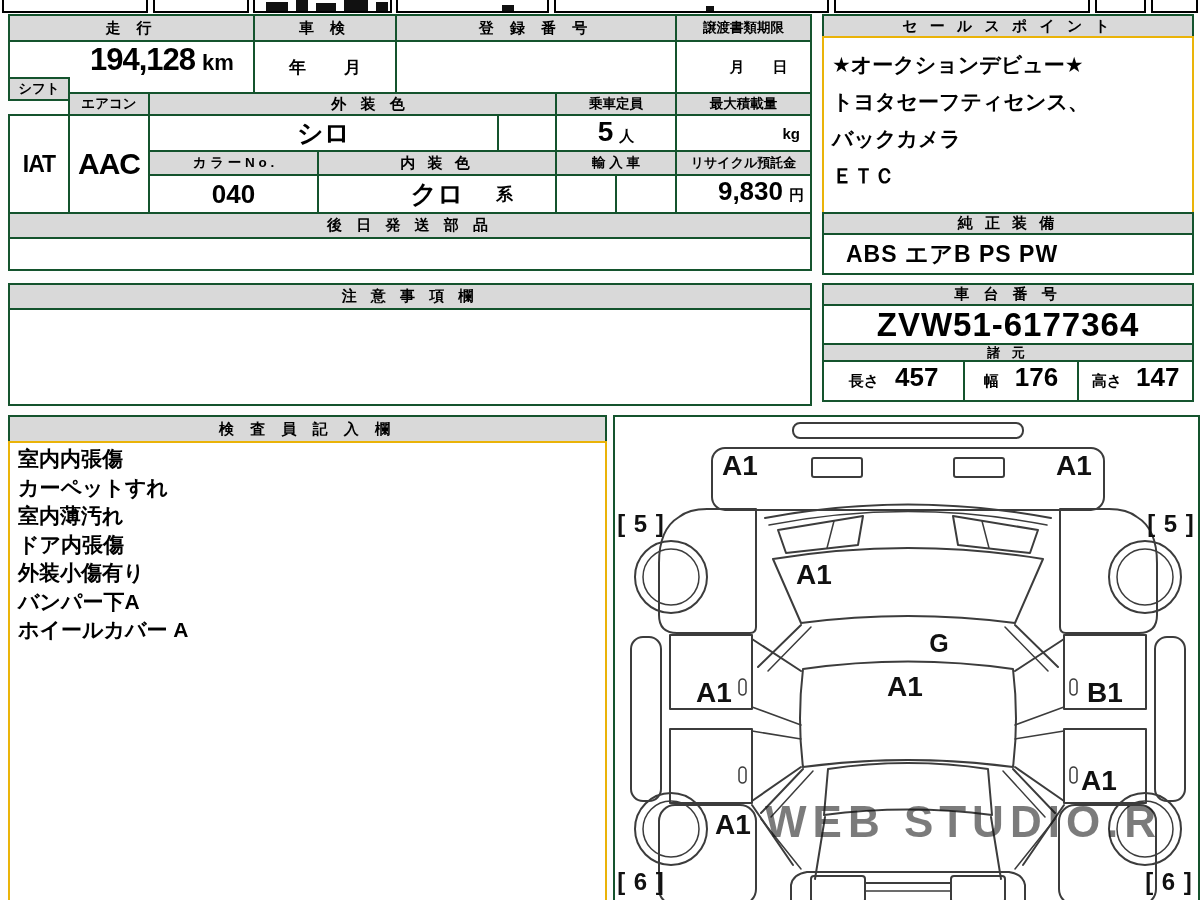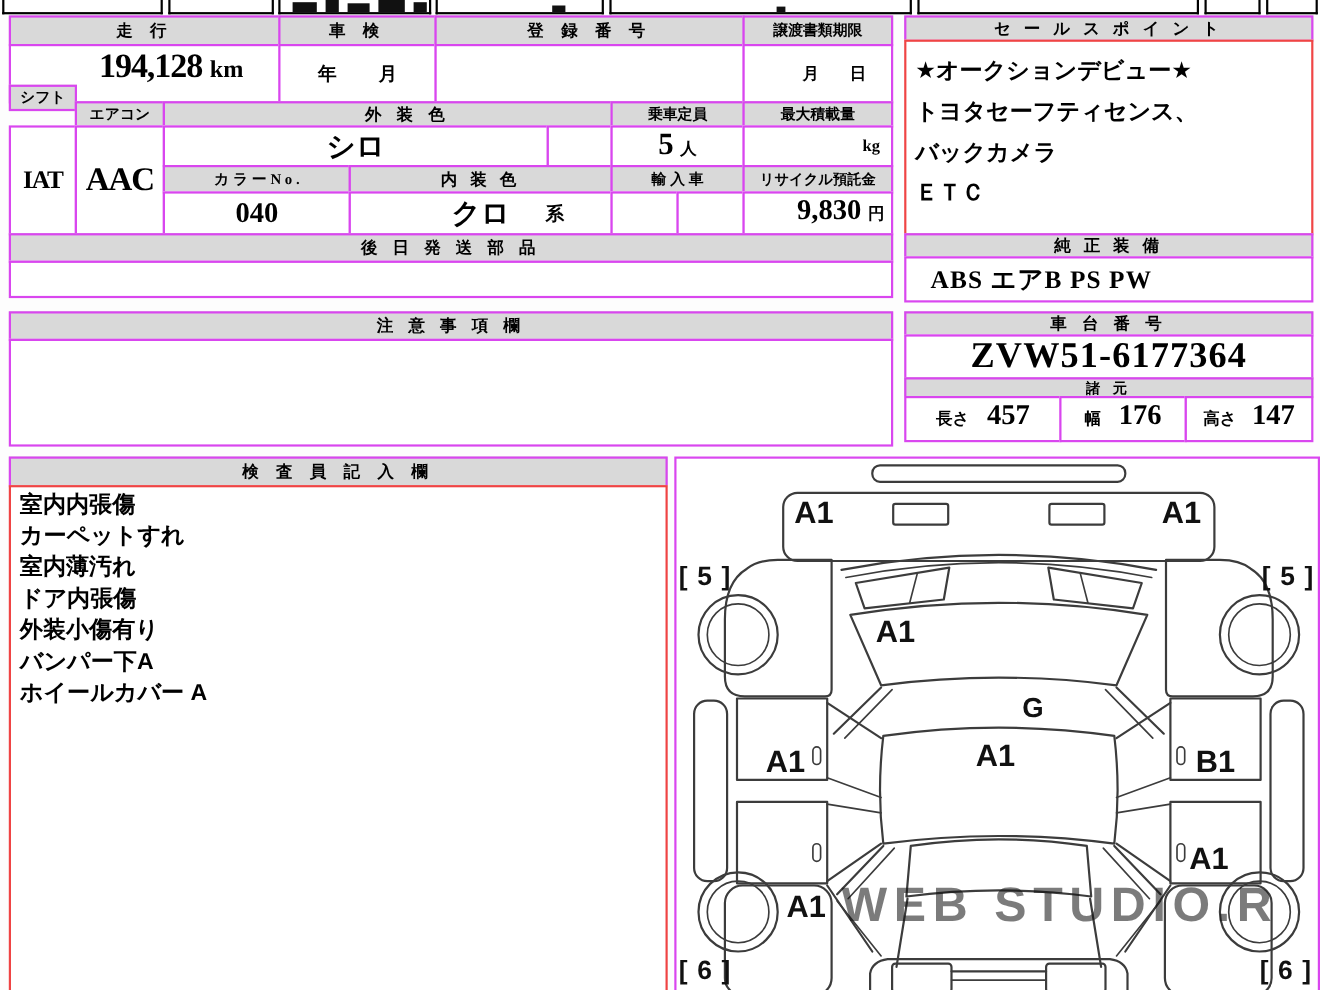--- a/index.html
+++ b/index.html
@@ -1,31 +1,31 @@
 <!DOCTYPE html>
 <html><head>
 <meta charset="utf-8">
 <style>
   html,body{margin:0;padding:0;background:#ffffff;}
   #page{position:relative;width:1200px;height:900px;background:#fdfdfd;overflow:hidden;
         font-family:"Liberation Sans","DejaVu Sans",sans-serif;color:#000;}
-  .cell{position:absolute;border:2px solid #d946ef;background:#fff;box-sizing:border-box;
-        display:flex;align-items:center;justify-content:center;overflow:hidden;white-space:nowrap;font-family:Liberation Serif, serif;}
+  .cell{position:absolute;border:2px solid #14532d;background:#fff;box-sizing:border-box;
+        display:flex;align-items:center;justify-content:center;overflow:hidden;white-space:nowrap;}
   .hdr{background:#d9d9d9;font-size:15px;font-weight:bold;letter-spacing:1px;}
   .hdr-sm{font-size:13.5px;letter-spacing:0;}
   .frag{position:absolute;border:2px solid #000;border-top:none;background:#fff;box-sizing:border-box;}
   .smudge{position:absolute;background:#111;}
   .val-xl{font-size:31px;font-weight:bold;letter-spacing:-1px;}
   .unit{font-size:22px;font-weight:bold;margin-left:7px;letter-spacing:0;}
   .unit-sm{font-size:15px;font-weight:bold;margin-left:6px;}
   .val-lg{font-size:28px;font-weight:bold;}
   .val-md{font-size:26px;font-weight:bold;}
   .jp-sm{font-size:17px;font-weight:bold;}
   .baseline{align-items:baseline;}
-  .lines{position:absolute;box-sizing:border-box;border:2px solid #ef4444;background:#fff;}
+  .lines{position:absolute;box-sizing:border-box;border:2px solid #eab308;background:#fff;}
   .lines .ln{font-weight:bold;padding-left:8px;}
   .sales-ln{font-size:21px;line-height:37px;}
   .insp-ln{font-size:21px;line-height:28.5px;padding-left:5px;}
   svg text{font-family:"Liberation Sans","DejaVu Sans",sans-serif;font-weight:bold;fill:#111;}
   .dlabel{font-size:28px;}
   .dlabel-sm{font-size:24px;letter-spacing:1px;}
   .gl{font-size:25px;}
 </style>
 </head>
 <body>

